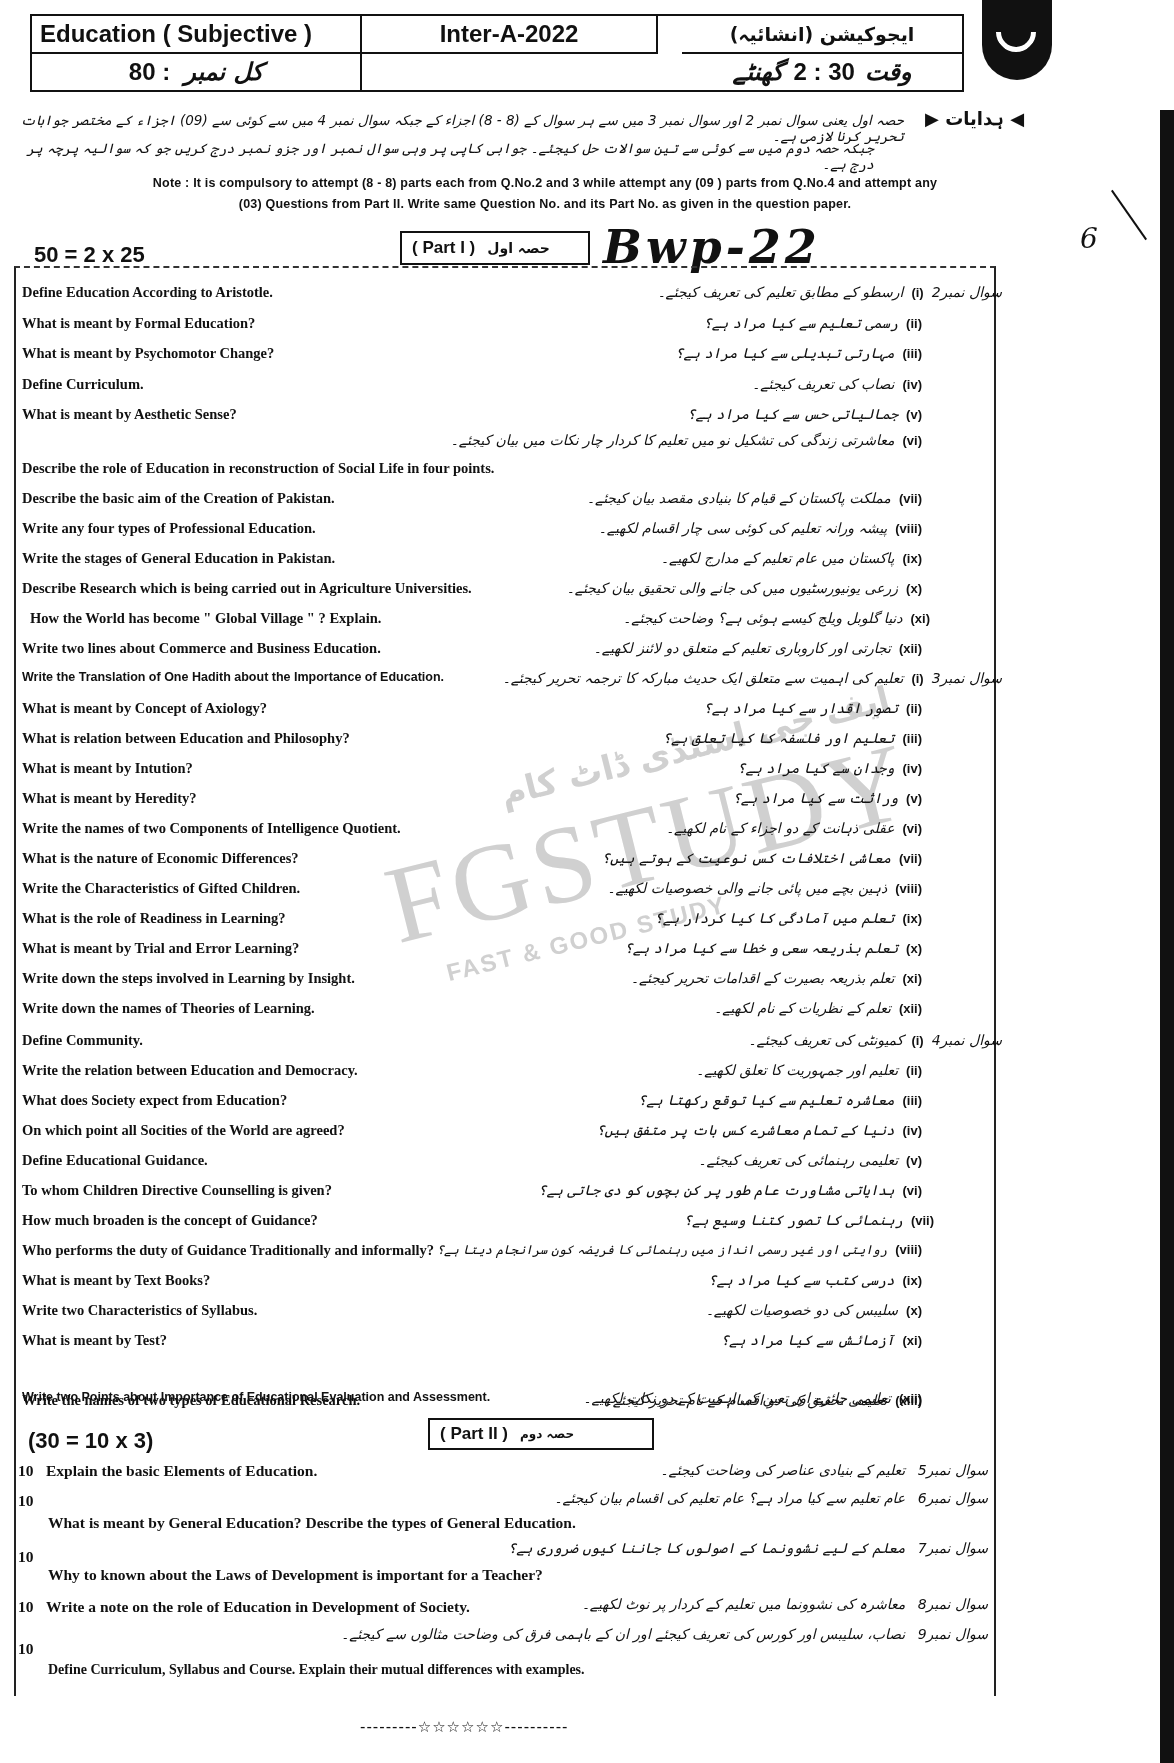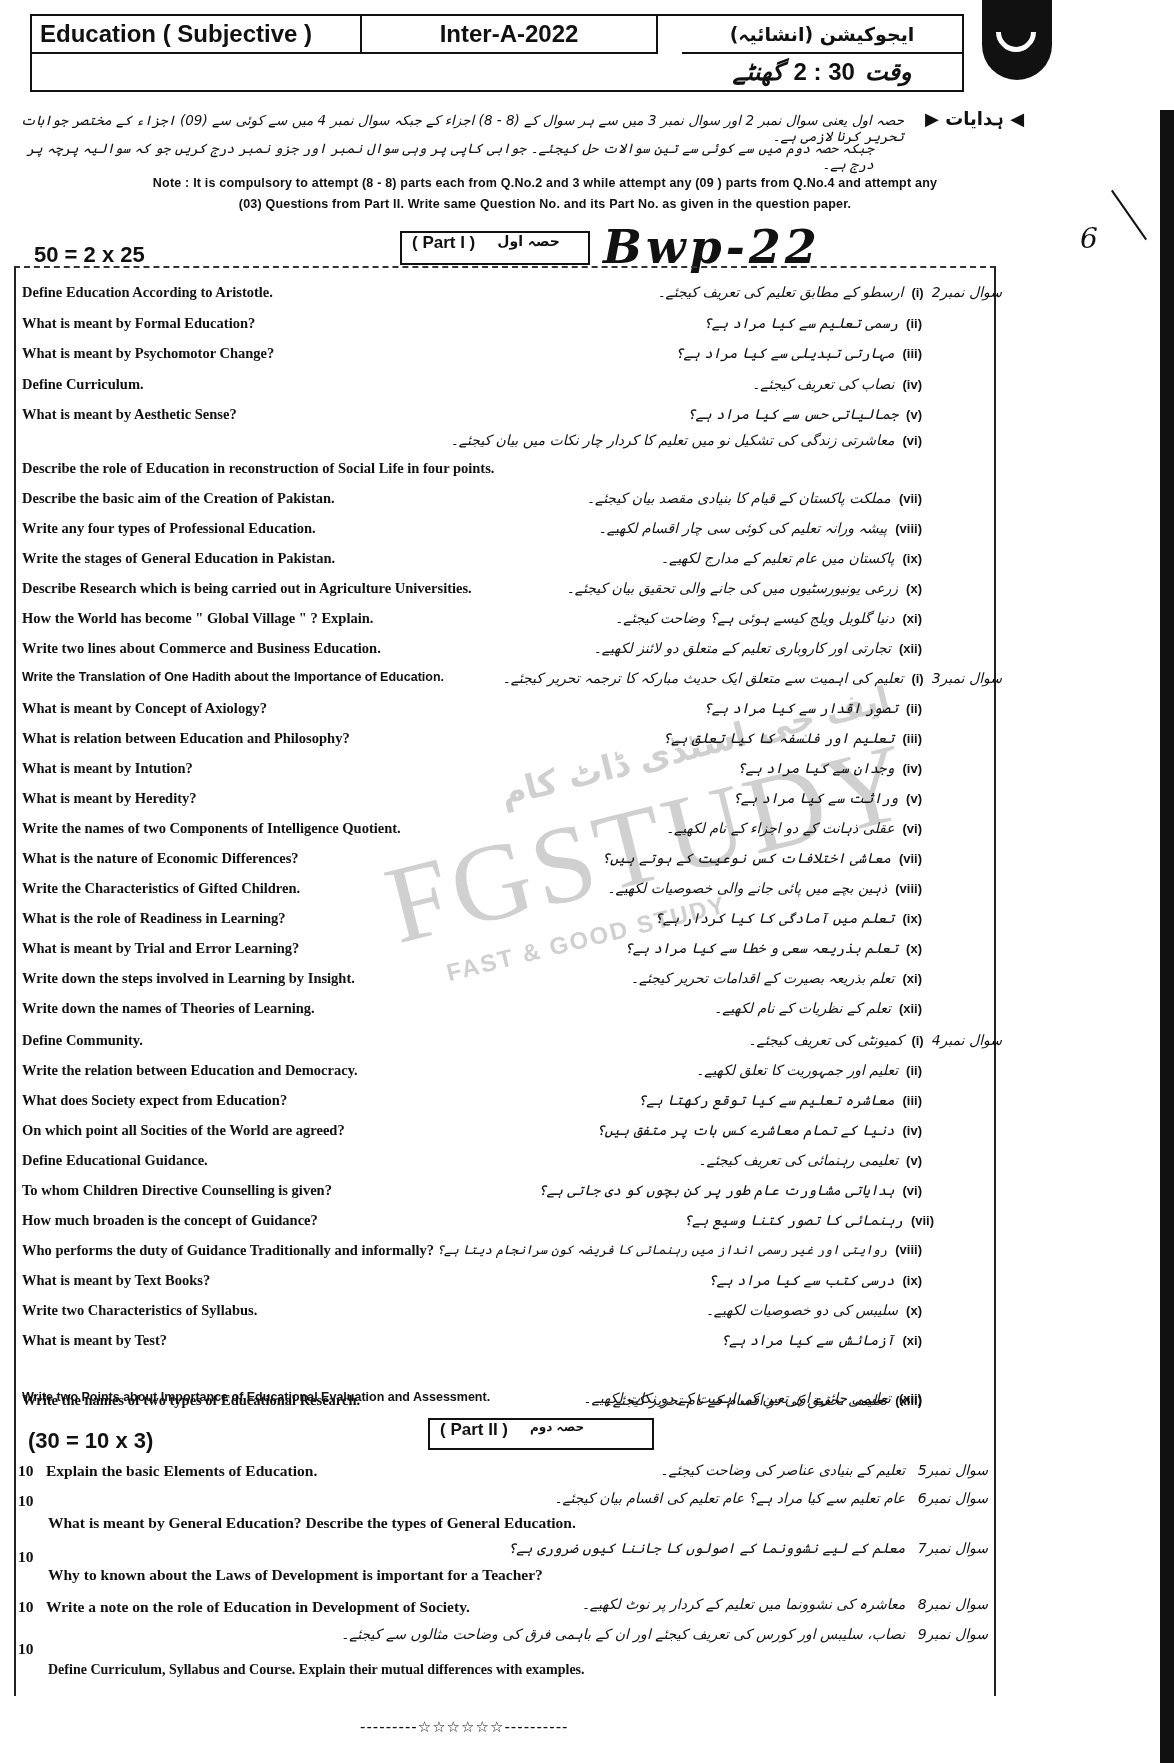--- a/index.html
+++ b/index.html
@@ -20,21 +20,21 @@
   .logo { position: absolute; left: 982px; top: 0px; width: 70px; height: 80px;
           background: #111; border-radius: 0 0 35px 35px; }
   .logo::after { content: ""; position: absolute; left: 14px; top: 12px; width: 40px; height: 40px;
           border-radius: 50%; border: 5px solid #fff; border-top-color: transparent; border-right-color: transparent; transform: rotate(-45deg); box-sizing: border-box; }
   .instr-urdu { position: absolute; right: 150px; font-size: 15px; font-style: italic; }
   .instr-label { position: absolute; right: 188px; top: 108px; font-weight: bold; font-size: 18px; }
   .note { position: absolute; left: 40px; width: 1010px; text-align: center;
           font-family: "Liberation Sans", "DejaVu Sans", sans-serif; font-weight: bold; font-size: 12.5px; letter-spacing: 0.2px; }
   .marks { position: absolute; font-family: "Liberation Sans", sans-serif; font-weight: bold; font-size: 22px; }
   .part-box { position: absolute; border: 2px solid #111; box-sizing: border-box; padding: 0 10px;
-              display: flex; gap: 22px; font-family: "Liberation Sans", sans-serif; font-weight: bold; font-size: 17px; }
+              display: flex; align-items: center; gap: 12px; font-family: "Liberation Sans", sans-serif; font-weight: bold; font-size: 17px; }
   .handwrite { position: absolute; left: 603px; top: 220px; font-family: "DejaVu Serif", serif;
                font-size: 46px; font-weight: bold; font-style: italic; letter-spacing: 4px; }
   .handmark { position: absolute; left: 1080px; top: 222px; font-size: 28px; font-style: italic; font-family: "DejaVu Serif", serif; }
   .qbox { position: absolute; left: 14px; top: 266px; width: 982px; height: 1430px;
           border-left: 2px solid #222; border-right: 2px solid #222; border-top: 2px dashed #333; box-sizing: border-box; }
   .row { position: absolute; left: 22px; width: 980px; height: 26px; }
   .en { position: absolute; left: 0; top: 0; font-size: 14.5px; font-weight: bold; white-space: nowrap; }
   .en.small { font-family: "Liberation Sans", sans-serif; font-size: 12.5px; }
   .ur { position: absolute; right: 0px; top: 0; font-size: 14px; font-style: italic; direction: rtl; white-space: nowrap;
         font-family: "DejaVu Sans", sans-serif; }
@@ -54,20 +54,24 @@
 <body>
 
 <div class="right-bar"></div>
 <div class="edge-line"></div>
 <div class="logo"></div>
 
 <div class="hdr">
   <div class="hcell" style="left:0;top:0;width:330px;height:38px;justify-content:flex-start;padding-left:8px;">Education ( Subjective )</div>
   <div class="hcell" style="left:330px;top:0;width:296px;height:38px;">Inter-A-2022</div>
   <div class="hcell last urdu" style="left:650px;top:0;width:280px;height:38px;font-size:19px;">ایجوکیشن (انشائیہ)</div>
+  <div class="hcell bot" style="left:0;top:38px;width:330px;height:36px;gap:14px;">
+    <span>80 :</span>
+    <span class="urdu" style="font-style:italic;">کل نمبر</span>
+  </div>
   <div class="hcell bot last" style="left:650px;top:38px;width:280px;height:36px;gap:10px;">
     <span class="urdu" style="font-style:italic;">گھنٹے</span>
     <span>2 : 30</span>
     <span class="urdu" style="font-style:italic;">وقت</span>
   </div>
 </div>
 
 <div class="instr-label urdu" style="right:150px;">◀ ہدایات ▶</div>
 <div class="instr-urdu urdu" style="top:112px;right:270px;font-size:13.5px;">حصہ اول یعنی سوال نمبر 2 اور سوال نمبر 3 میں سے ہر سوال کے (8 - 8) اجزاء کے جبکہ سوال نمبر 4 میں سے کوئی سے (09) اجزاء کے مختصر جوابات تحریر کرنا لازمی ہے۔</div>
 <div class="instr-urdu urdu" style="top:140px;right:300px;font-size:13.5px;">جبکہ حصہ دوم میں سے کوئی سے تین سوالات حل کیجئے۔ جوابی کاپی پر وہی سوال نمبر اور جزو نمبر درج کریں جو کہ سوالیہ پرچہ پر درج ہے۔</div>
@@ -125,21 +129,21 @@
     <span class="ur" style="right:80px;"><span class="num">(viii)</span><span>پیشہ ورانہ تعلیم کی کوئی سی چار اقسام لکھیے۔</span></span>
   </div>
 <div class="row" style="top:550px;">
     <span class="en">Write the stages of General Education in Pakistan.</span>
     <span class="ur" style="right:80px;"><span class="num">(ix)</span><span>پاکستان میں عام تعلیم کے مدارج لکھیے۔</span></span>
   </div>
 <div class="row" style="top:580px;">
     <span class="en">Describe Research which is being carried out in Agriculture Universities.</span>
     <span class="ur" style="right:80px;"><span class="num">(x)</span><span>زرعی یونیورسٹیوں میں کی جانے والی تحقیق بیان کیجئے۔</span></span>
   </div>
-<div class="row" style="top:610px;">
+<div class="row" style="top:610px;margin-left:8px;">
     <span class="en">How the World has become " Global Village " ? Explain.</span>
     <span class="ur" style="right:80px;"><span class="num">(xi)</span><span>دنیا گلوبل ویلج کیسے ہوئی ہے؟ وضاحت کیجئے۔</span></span>
   </div>
 <div class="row" style="top:640px;">
     <span class="en">Write two lines about Commerce and Business Education.</span>
     <span class="ur" style="right:80px;"><span class="num">(xii)</span><span>تجارتی اور کاروباری تعلیم کے متعلق دو لائنز لکھیے۔</span></span>
   </div>
 
 <div class="row" style="top:670px;">
     <span class="en small">Write the Translation of One Hadith about the Importance of Education.</span>

